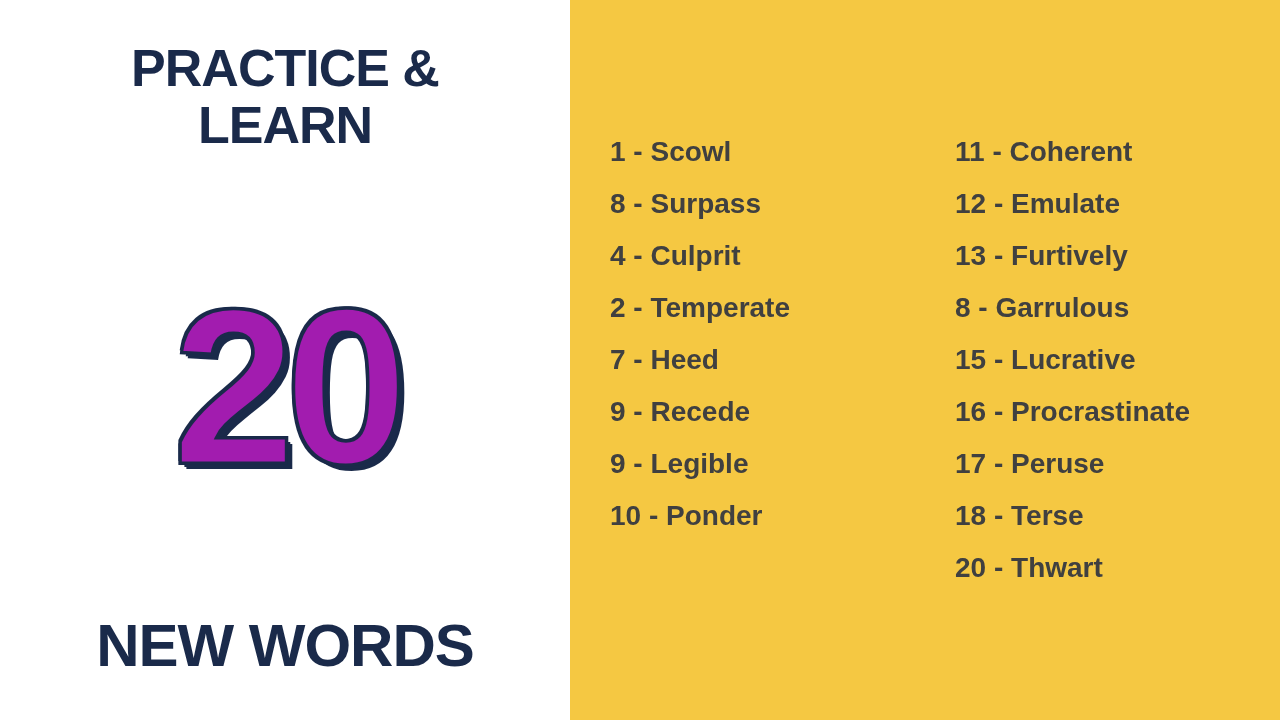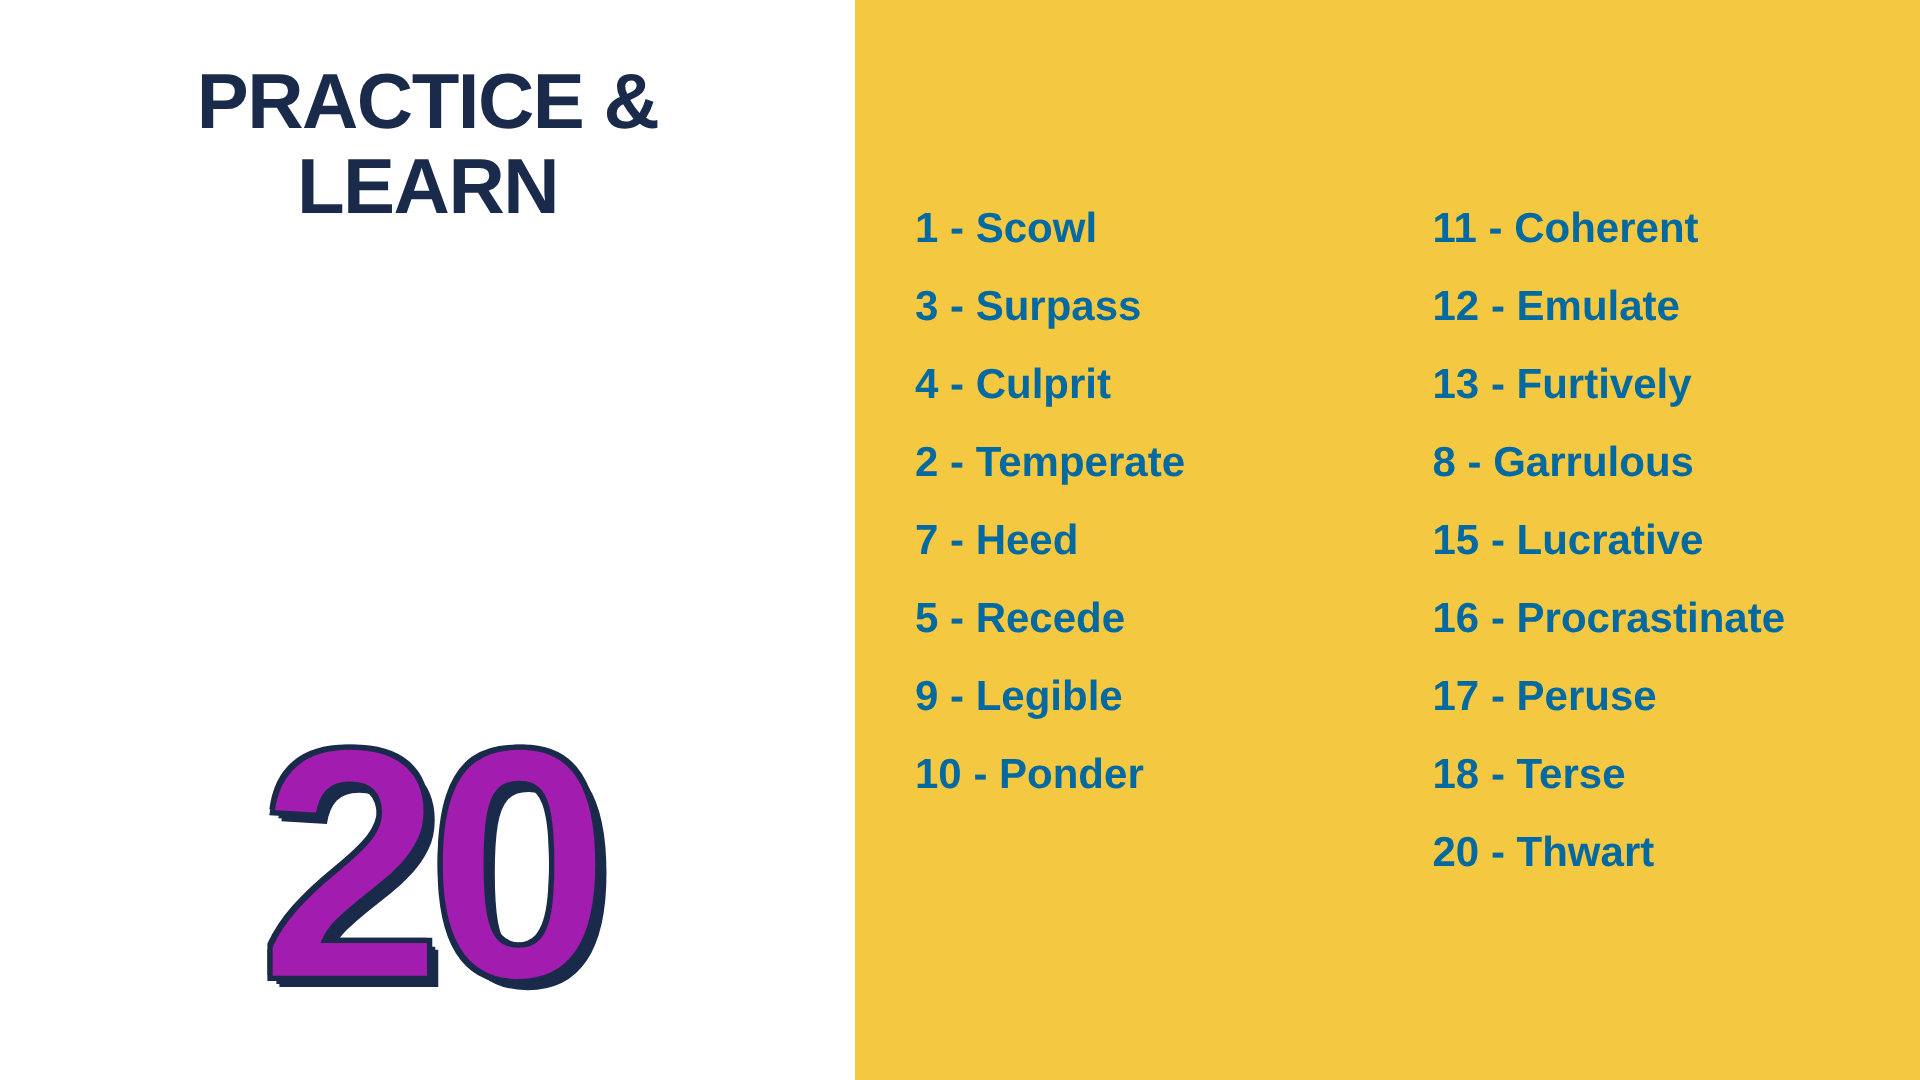--- a/index.html
+++ b/index.html
@@ -74,42 +74,43 @@
     .words-grid {
       display: grid;
       grid-template-columns: 1fr 1fr;
       gap: 0px 20px;
       width: 100%;
     }
 
     .word-item {
       font-size: 28px;
       font-weight: 700;
-      color: #0369a1;
+      color: #404040;
       padding: 10px 20px;
       white-space: nowrap;
     }
   </style>
 </head>
 <body>
 
 <div class="left-panel">
   <div class="practice-learn">PRACTICE &amp; LEARN</div>
   <div class="number-20">20</div>
+  <div class="new-words">NEW WORDS</div>
 </div>
 
 <div class="right-panel">
   <div class="words-grid">
     <div id="left-col">
         <div class="word-item">1 - Scowl</div>
-        <div class="word-item">3 - Surpass</div>
+        <div class="word-item">8 - Surpass</div>
         <div class="word-item">4 - Culprit</div>
         <div class="word-item">2 - Temperate</div>
         <div class="word-item">7 - Heed</div>
-        <div class="word-item">5 - Recede</div>
+        <div class="word-item">9 - Recede</div>
         <div class="word-item">9 - Legible</div>
         <div class="word-item">10 - Ponder</div>
       </div>
     <div id="right-col">
         <div class="word-item">11 - Coherent</div>
         <div class="word-item">12 - Emulate</div>
         <div class="word-item">13 - Furtively</div>
         <div class="word-item">8 - Garrulous</div>
         <div class="word-item">15 - Lucrative</div>
         <div class="word-item">16 - Procrastinate</div>

